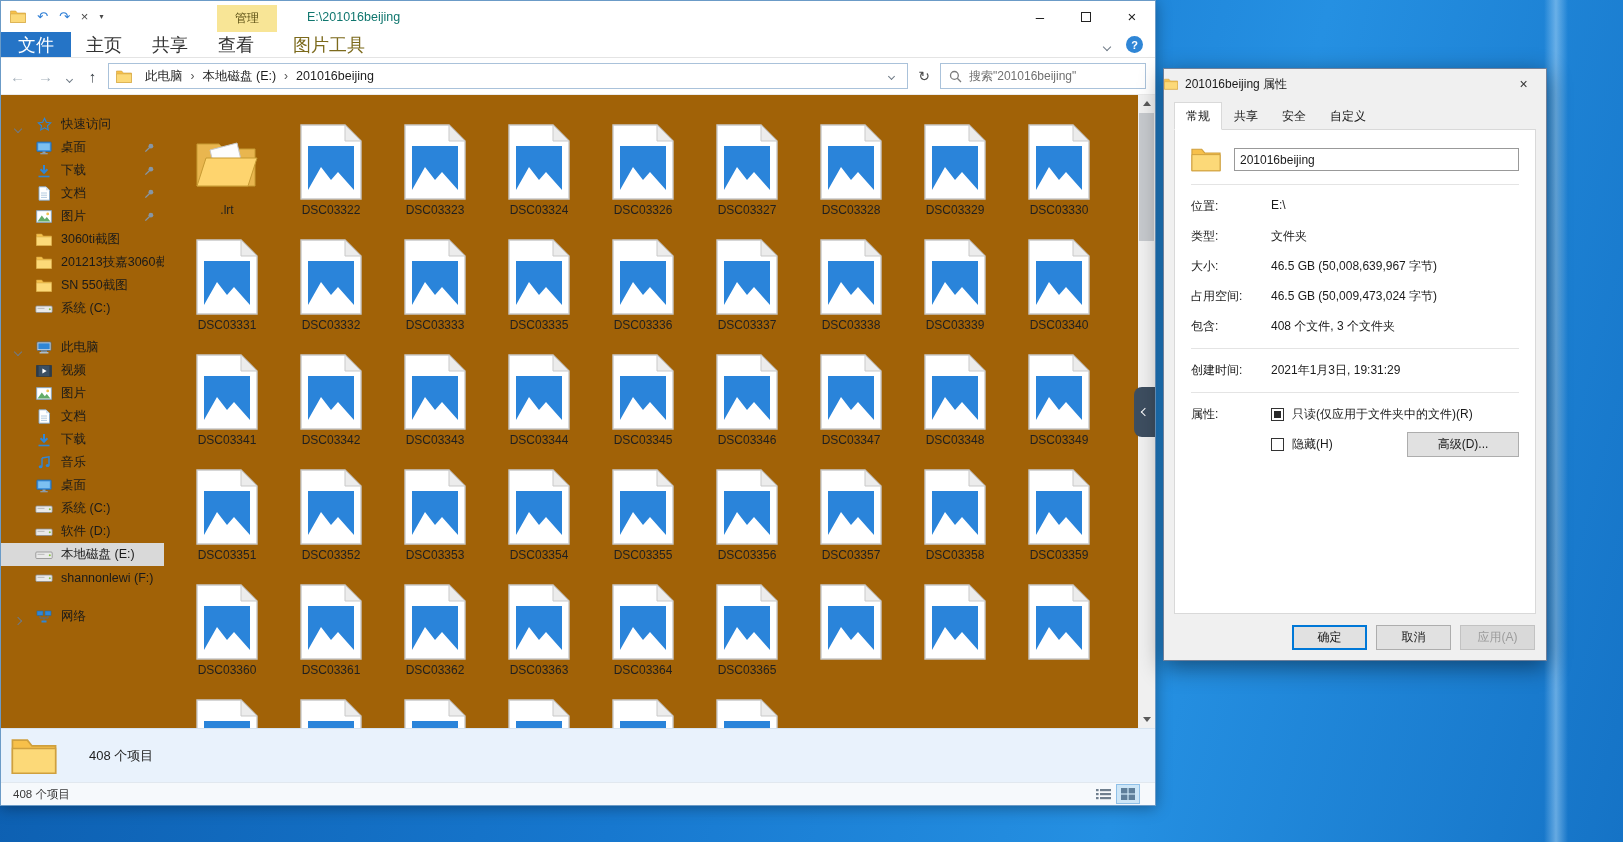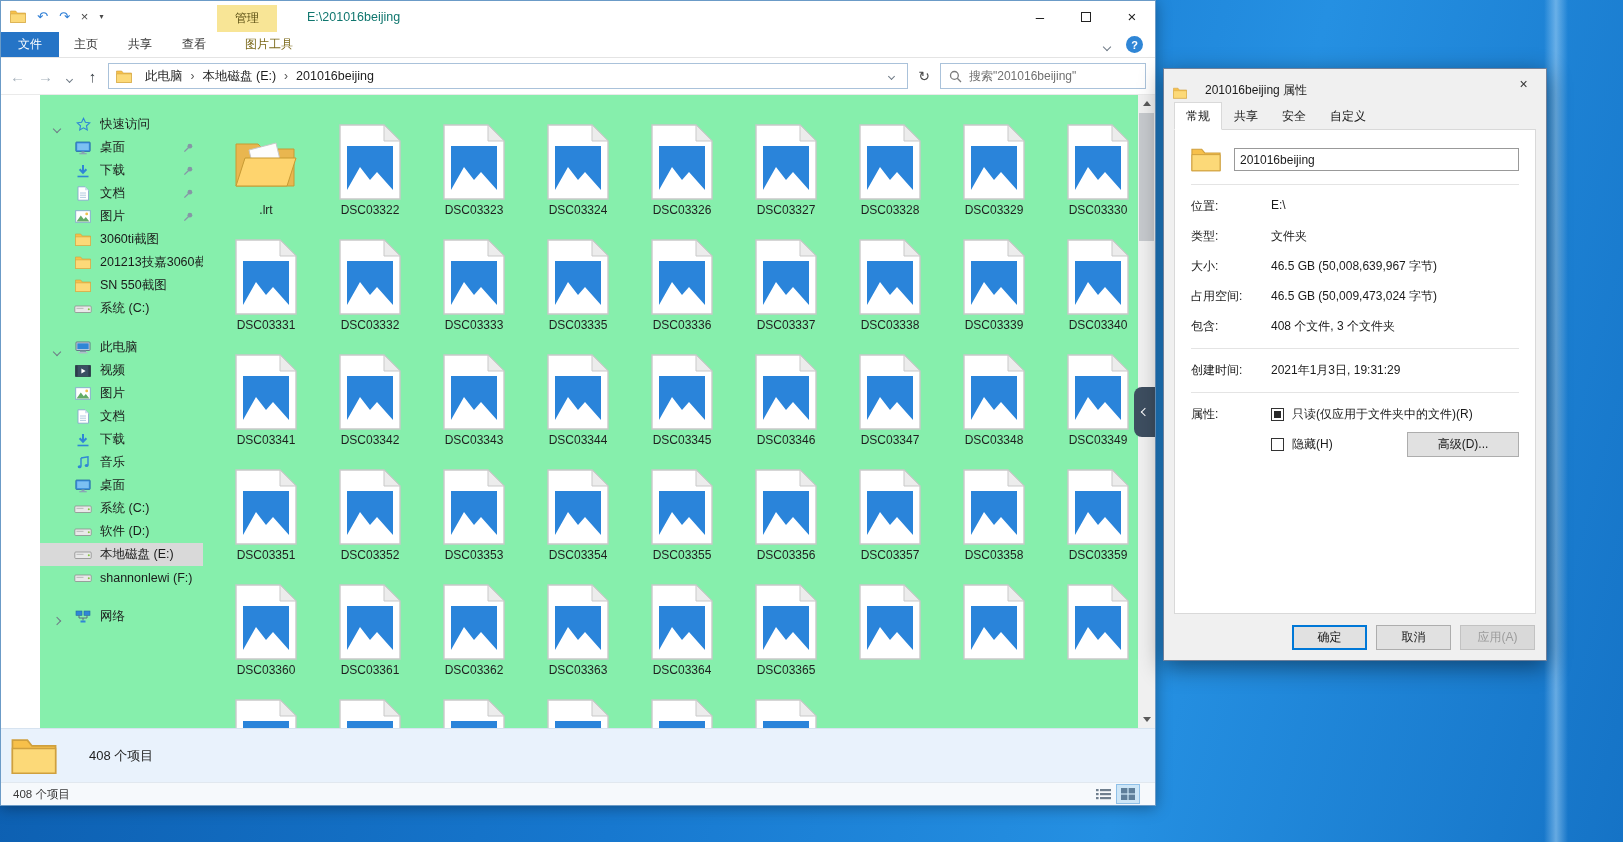--- a/index.html
+++ b/index.html
@@ -21,21 +21,21 @@
   .manage-tab{position:absolute;left:216px;top:4px;height:27px;padding:0 18px;background:#f8e596;
     color:#5a4f12;font-size:12px;display:flex;align-items:center;}
   .win-title{position:absolute;left:306px;top:0;height:31px;display:flex;align-items:center;
     font-size:12.5px;color:#0f766e;}
   .win-controls{position:absolute;right:0;top:0;height:31px;display:flex;}
   .wc{width:46px;height:31px;display:flex;align-items:center;justify-content:center;font-size:15px;color:#222;}
   .maxbox{width:10px;height:10px;border:1px solid #222;display:block;}
 
   .ribbon-tabs{height:26px;flex:0 0 26px;display:flex;align-items:stretch;background:#fff;
     border-bottom:1px solid #e4e4e4;position:relative;}
-  .tab{padding:0 15px;font-size:12px;display:flex;align-items:center;color:#333;text-align:center;}
+  .tab{padding:0 15px;font-size:18px;display:flex;align-items:center;color:#333;text-align:center;}
   .tab.file{background:#2574c6;color:#fff;padding:0 17px;}
   .tab.contextual{margin-left:9px;color:#7c6a1c;}
   .tabrow-right{margin-left:auto;display:flex;align-items:center;gap:16px;padding-right:12px;}
   .help-circle{width:17px;height:17px;border-radius:50%;background:#2f86d6;color:#fff;font-size:11px;
     font-weight:bold;display:flex;align-items:center;justify-content:center;}
 
   .chev{display:inline-block;width:6px;height:6px;border-right:1.6px solid #6f7a86;border-bottom:1.6px solid #6f7a86;}
   .chev.down{transform:rotate(45deg);}
   .chev.right{transform:rotate(-45deg);}
   .chev.left{transform:rotate(135deg);border-color:#fff;}
@@ -50,21 +50,21 @@
     padding:0 4px 0 7px;font-size:12.5px;color:#1e1e1e;background:#fff;}
   .bc-icon{display:flex;margin-right:7px;}
   .crumb{padding:0 6px;white-space:nowrap;}
   .bc-sep{color:#555;font-size:12px;padding:0 2px;}
   .bc-drop{margin-left:auto;padding:0 9px;display:flex;align-items:center;}
   .refresh-btn{width:26px;text-align:center;font-size:14px;color:#4a4a4a;}
   .search-box{flex:0 0 206px;height:26px;border:1px solid #aac2da;display:flex;align-items:center;
     gap:7px;padding:0 8px;background:#fff;}
   .search-ph{font-size:12px;color:#707070;white-space:nowrap;overflow:hidden;}
 
-  .main{flex:1;display:flex;overflow:hidden;background:#86efac;margin-left:39px;}
+  .main{flex:1;display:flex;overflow:hidden;background:#a16207;}
   .sidebar{flex:0 0 163px;padding-top:18px;font-size:12.5px;color:#1a1a1a;overflow:hidden;}
   .sb-row{position:relative;height:23px;display:flex;align-items:center;gap:8px;padding-left:34px;white-space:nowrap;}
   .sb-head.gap{margin-top:16px;}
   .sb-chev{position:absolute;left:14px;top:8px;}
   .sb-ic{display:flex;width:18px;justify-content:center;flex:0 0 18px;}
   .sb-lab{overflow:hidden;text-overflow:clip;}
   .sb-item.sel{background:#d9d9d9;}
   .sb-pin{position:absolute;right:9px;top:6px;display:flex;}
 
   .content{flex:1;padding:27px 0 0 11px;display:grid;grid-template-columns:repeat(9,104px);
@@ -92,21 +92,21 @@
   .view-btn{width:22px;height:18px;display:flex;align-items:center;justify-content:center;}
   .view-btn.active{background:#cde6f7;outline:1px solid #8fc0e8;}
 
   .dock-handle{position:absolute;left:1134px;top:387px;width:21px;height:50px;background:#3d4e60;
     border-radius:8px 0 0 8px;display:flex;align-items:center;justify-content:center;z-index:5;}
 
   
   .props{position:absolute;left:1163px;top:68px;width:384px;height:593px;background:#f0f0f0;
     border:1px solid #70809a;box-shadow:0 6px 22px rgba(0,0,0,.45);display:flex;flex-direction:column;
     font-size:12px;color:#1a1a1a;z-index:10;}
-  .p-titlebar{flex:0 0 30px;display:flex;align-items:flex-end;padding-left:9px;gap:18px;}
+  .p-titlebar{flex:0 0 30px;display:flex;align-items:center;gap:7px;}
   .p-close{margin-left:auto;width:45px;height:30px;display:flex;align-items:center;justify-content:center;
     font-size:14px;color:#333;}
   .p-tabs{display:flex;padding:3px 10px 0;position:relative;z-index:2;align-items:flex-end;}
   .p-tab{padding:5px 11px 4px;border:1px solid transparent;margin-bottom:-1px;}
   .p-tab.active{background:#fff;border:1px solid #d9d9d9;border-bottom:1px solid #fff;}
   .p-page{margin:0 10px;background:#fff;border:1px solid #d9d9d9;flex:1;padding:15px 16px 0;overflow:hidden;}
   .name-row{display:flex;align-items:center;gap:13px;margin:2px 0 6px;}
   .name-input{flex:1;height:23px;border:1px solid #999;background:#fff;display:flex;align-items:center;
     padding:0 5px;}
   .sep{border:none;border-top:1px solid #e4e4e4;margin:12px 0 13px;}

